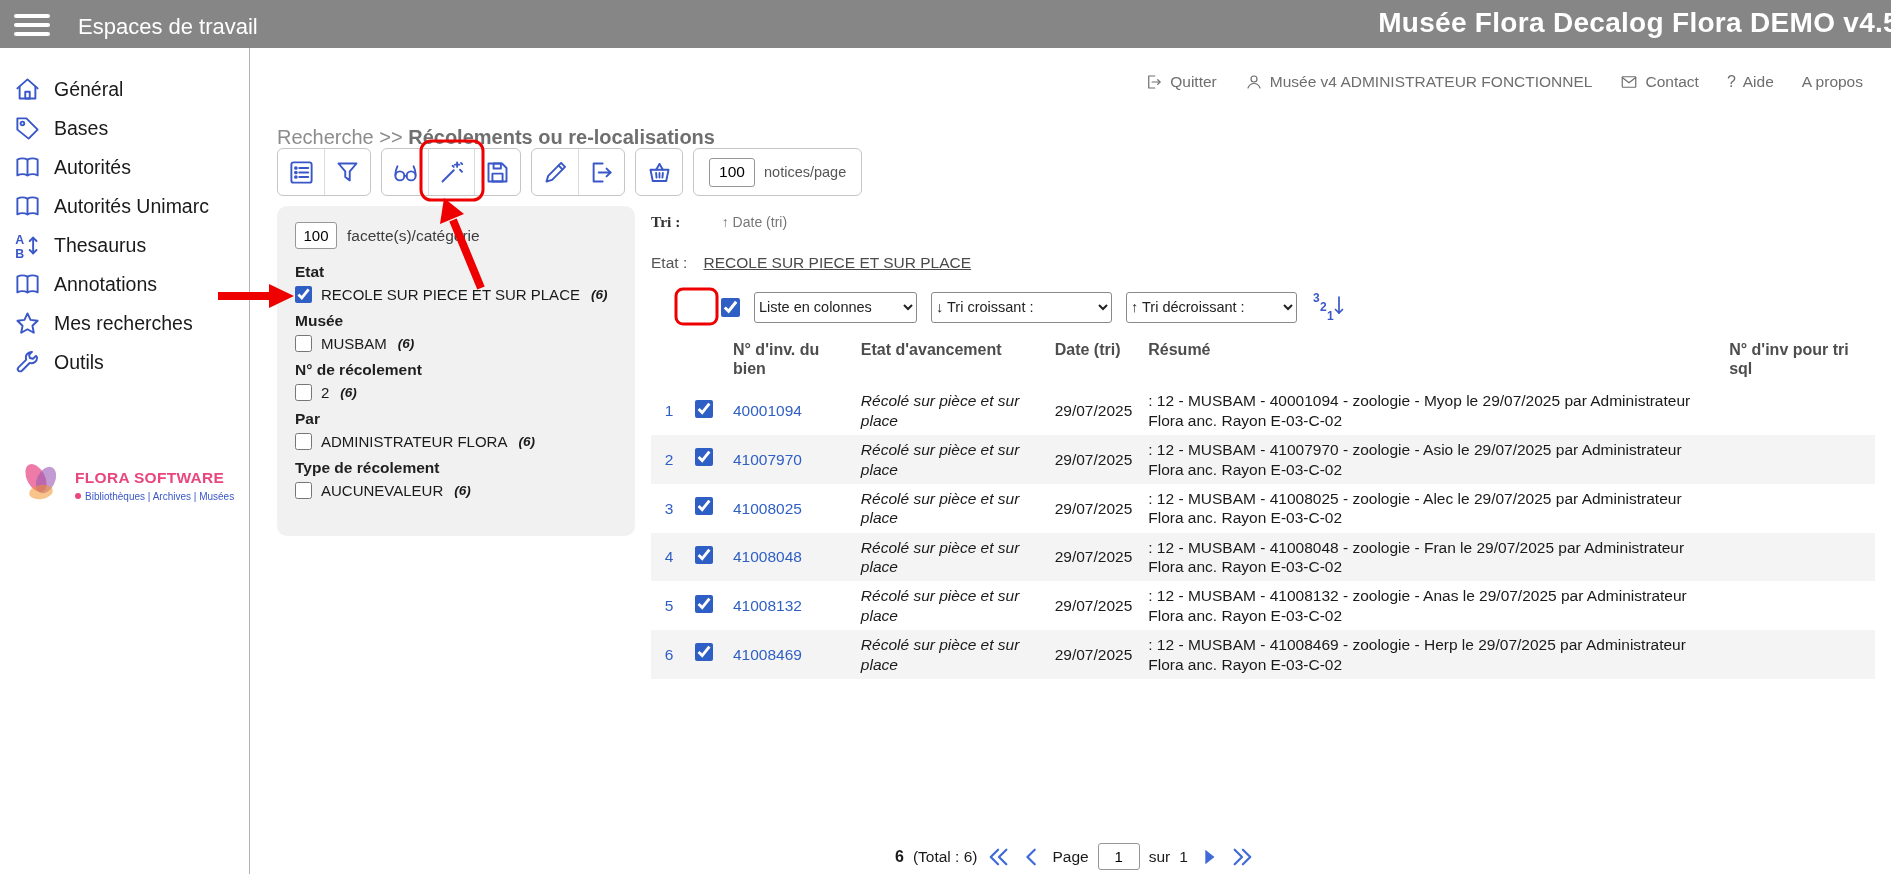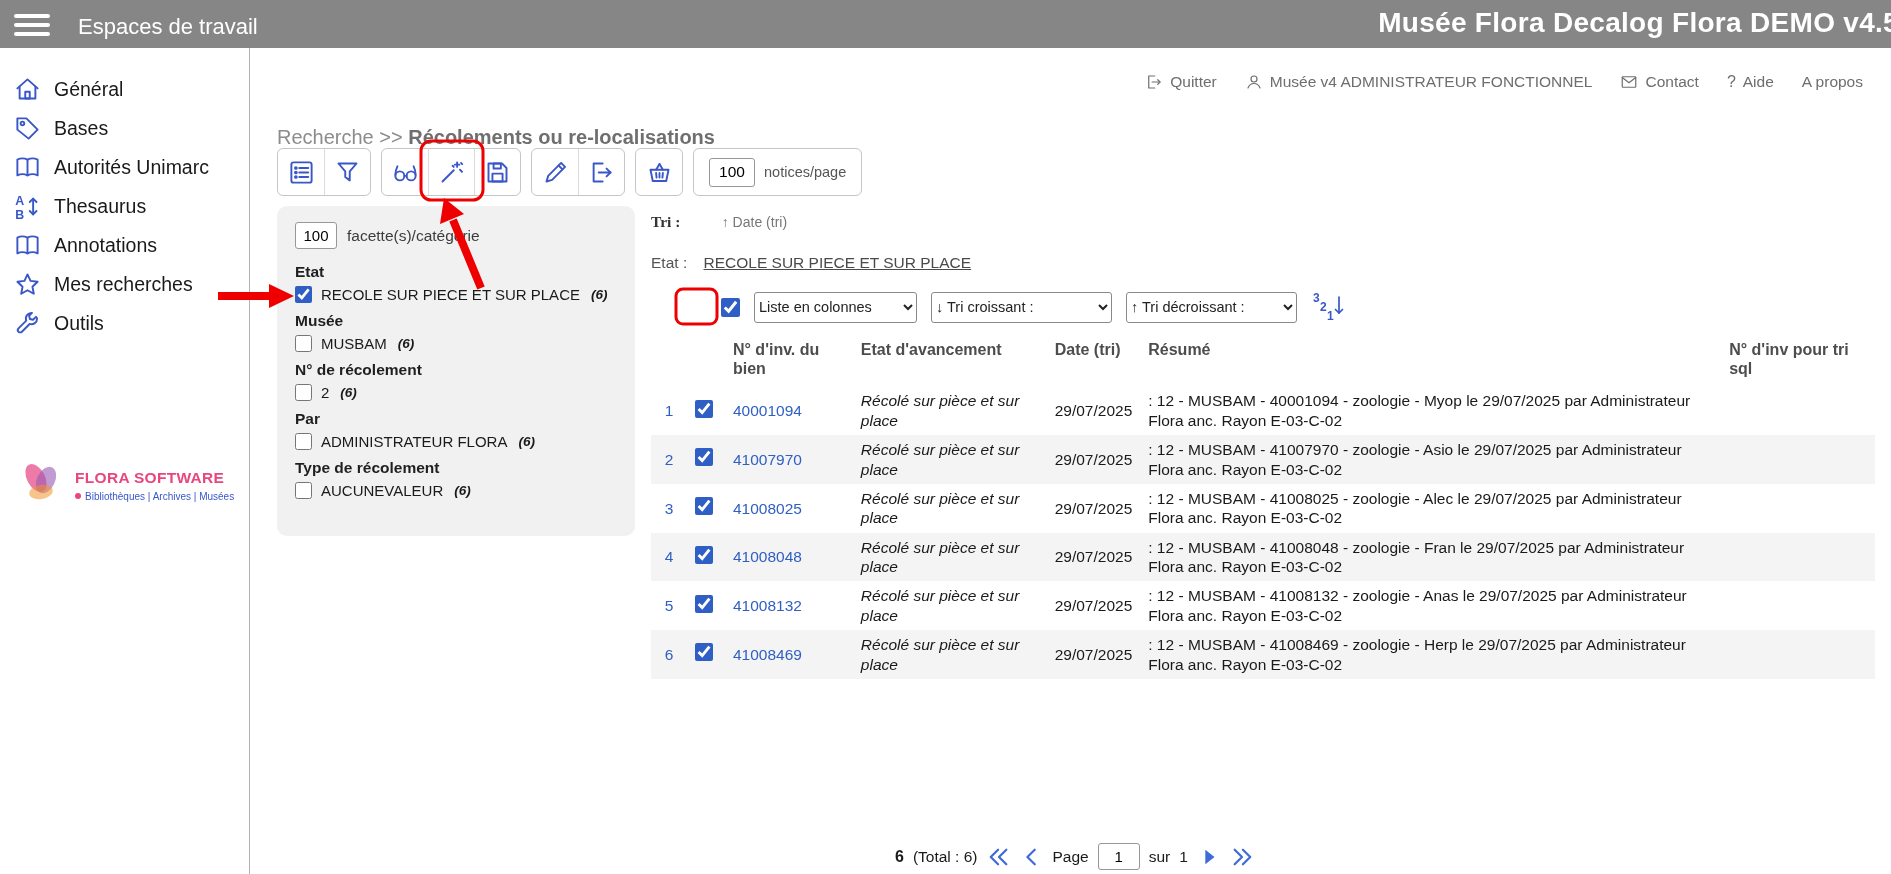--- a/index.html
+++ b/index.html
@@ -114,20 +114,27 @@
           <rect class="icn" x="10" y="14" width="4" height="6"></rect>
         </svg>
       <span>Général</span>
     </div>
     <div class="nav-item">
       <svg viewBox="0 0 24 24">
           <path class="icn" d="M3 3h8l10 10-8 8L3 13z"></path>
           <circle class="icn" cx="7.5" cy="7.5" r="1.6"></circle>
         </svg>
       <span>Bases</span>
+    </div>
+    <div class="nav-item">
+      <svg viewBox="0 0 24 24">
+          <path class="icn" d="M3 5c3-1.5 6-1.5 9 0c3-1.5 6-1.5 9 0v14c-3-1.5-6-1.5-9 0c-3-1.5-6-1.5-9 0z"></path>
+          <line class="icn" x1="12" y1="5" x2="12" y2="19"></line>
+        </svg>
+      <span>Autorités</span>
     </div>
     <div class="nav-item">
       <svg viewBox="0 0 24 24">
           <path class="icn" d="M3 5c3-1.5 6-1.5 9 0c3-1.5 6-1.5 9 0v14c-3-1.5-6-1.5-9 0c-3-1.5-6-1.5-9 0z"></path>
           <line class="icn" x1="12" y1="5" x2="12" y2="19"></line>
         </svg>
       <span>Autorités Unimarc</span>
     </div>
     <div class="nav-item">
       <svg viewBox="0 0 24 24">

